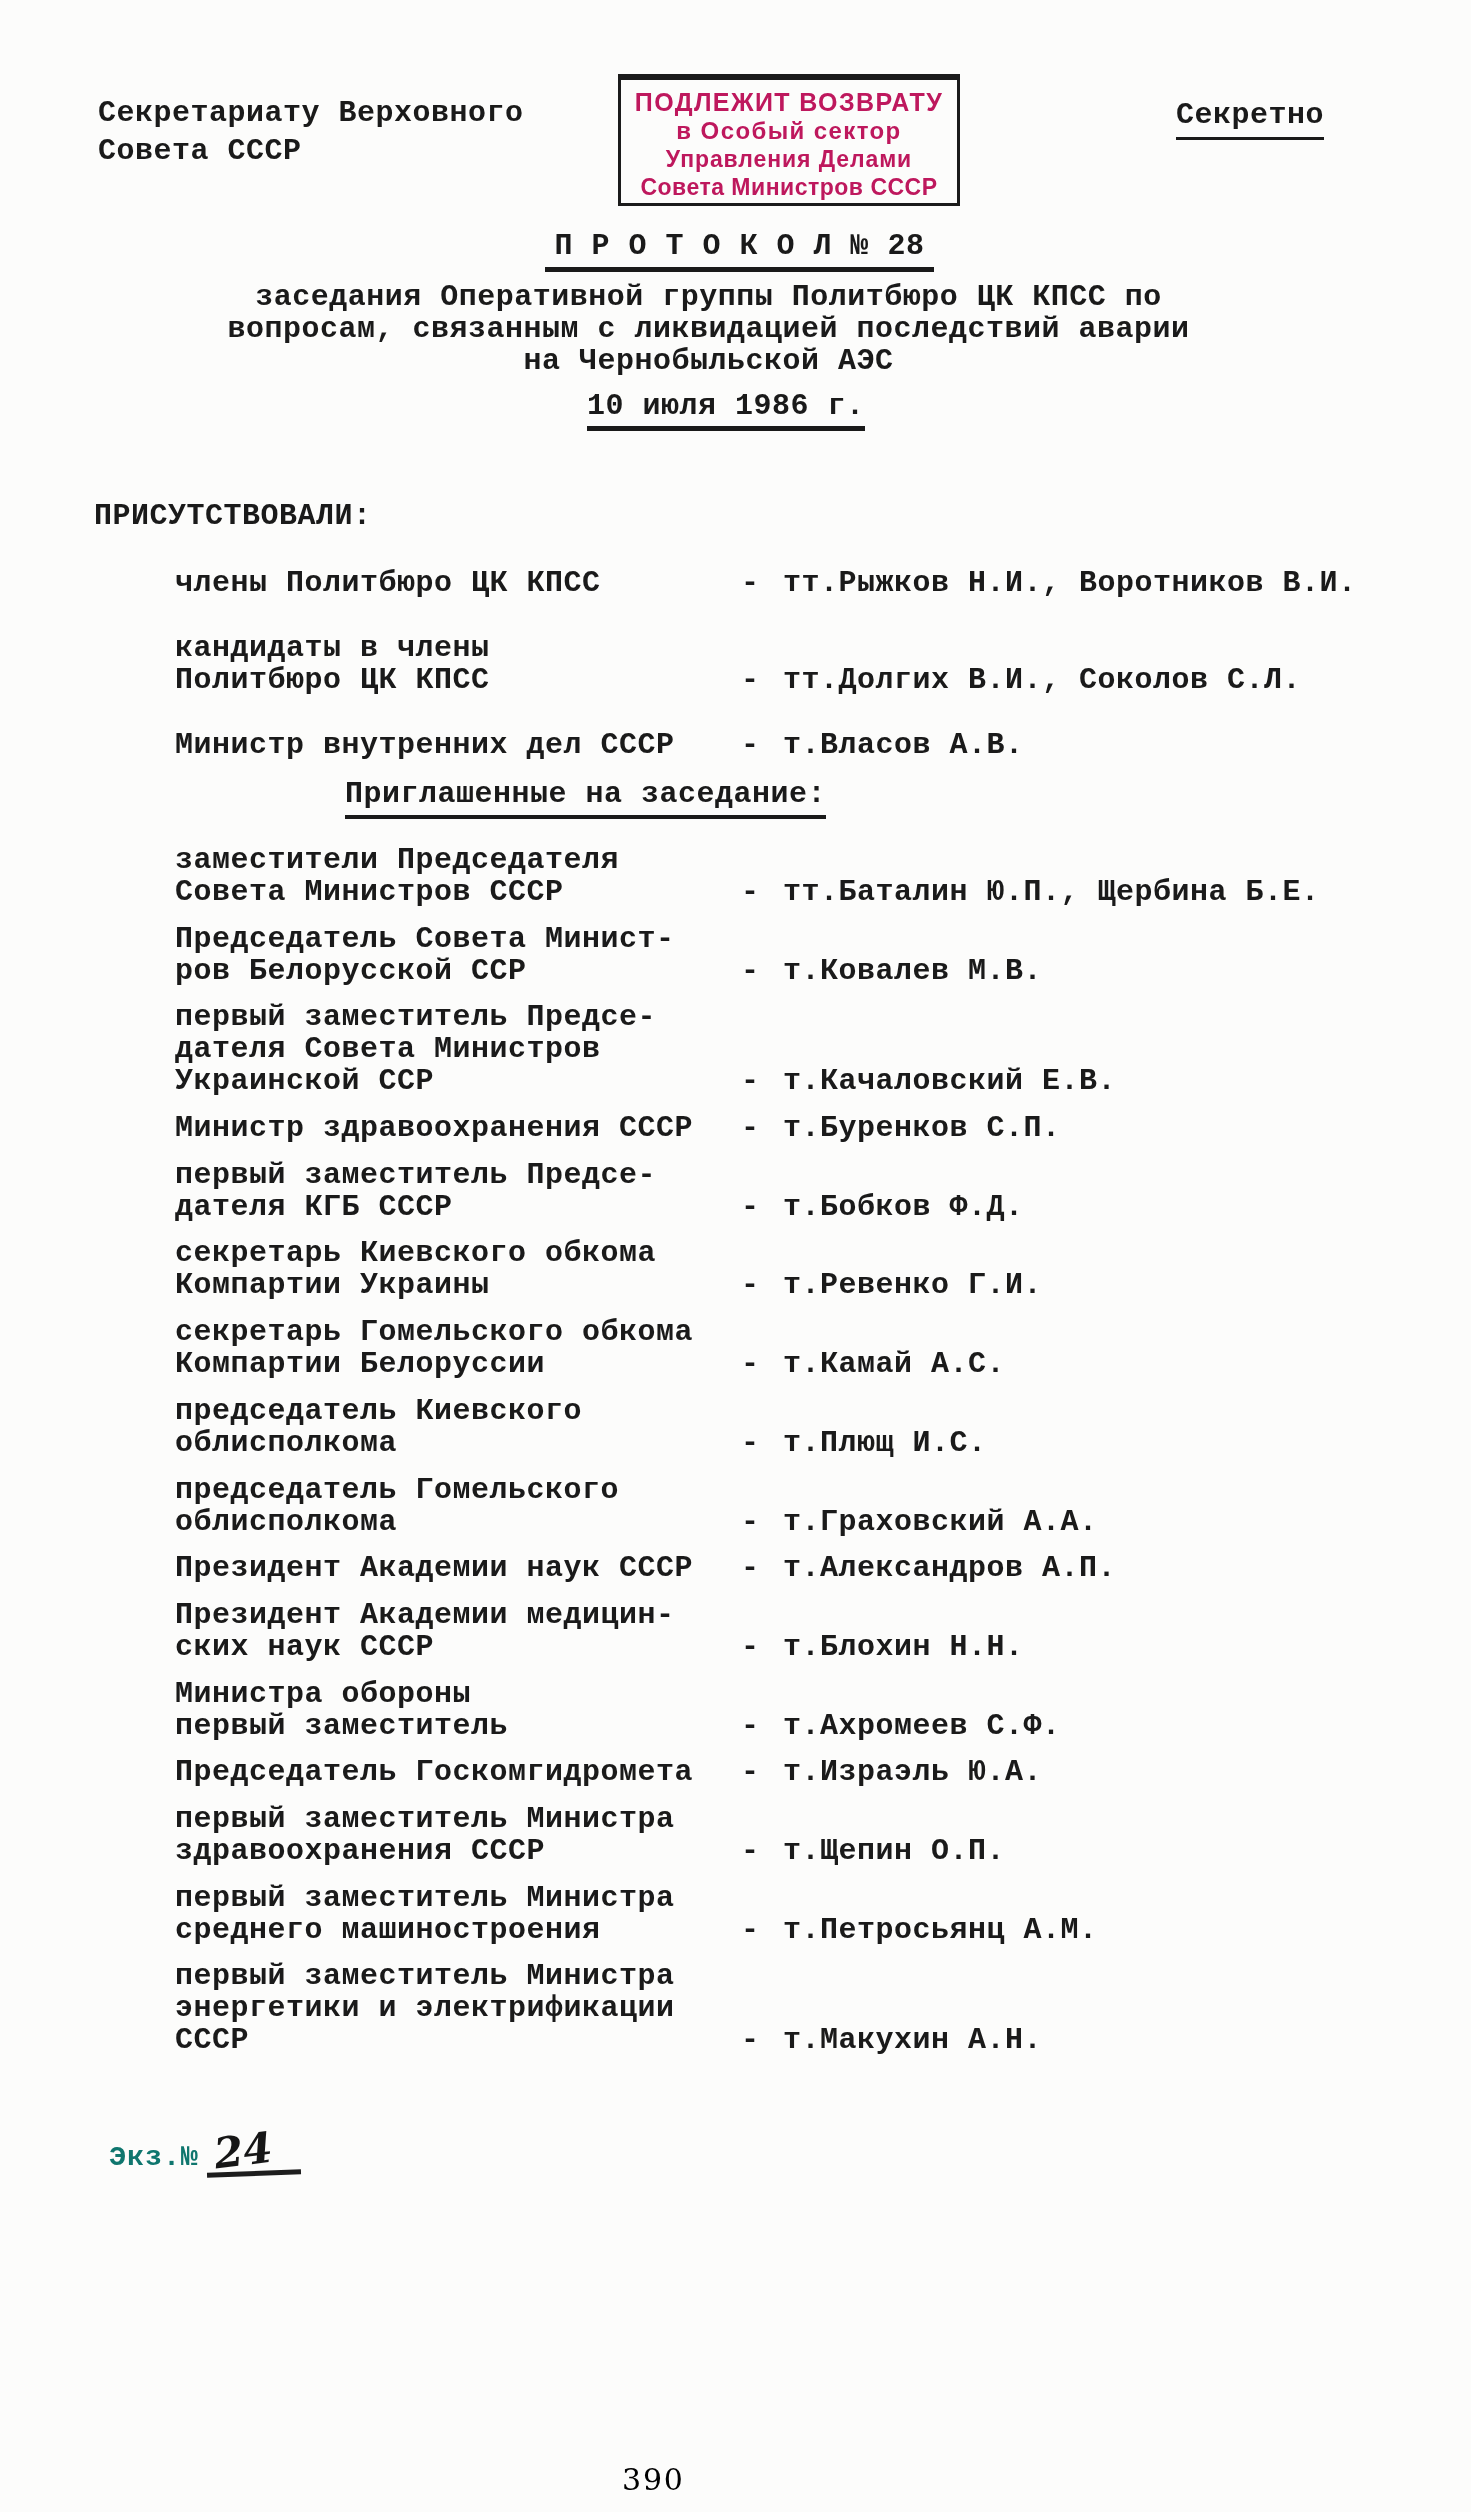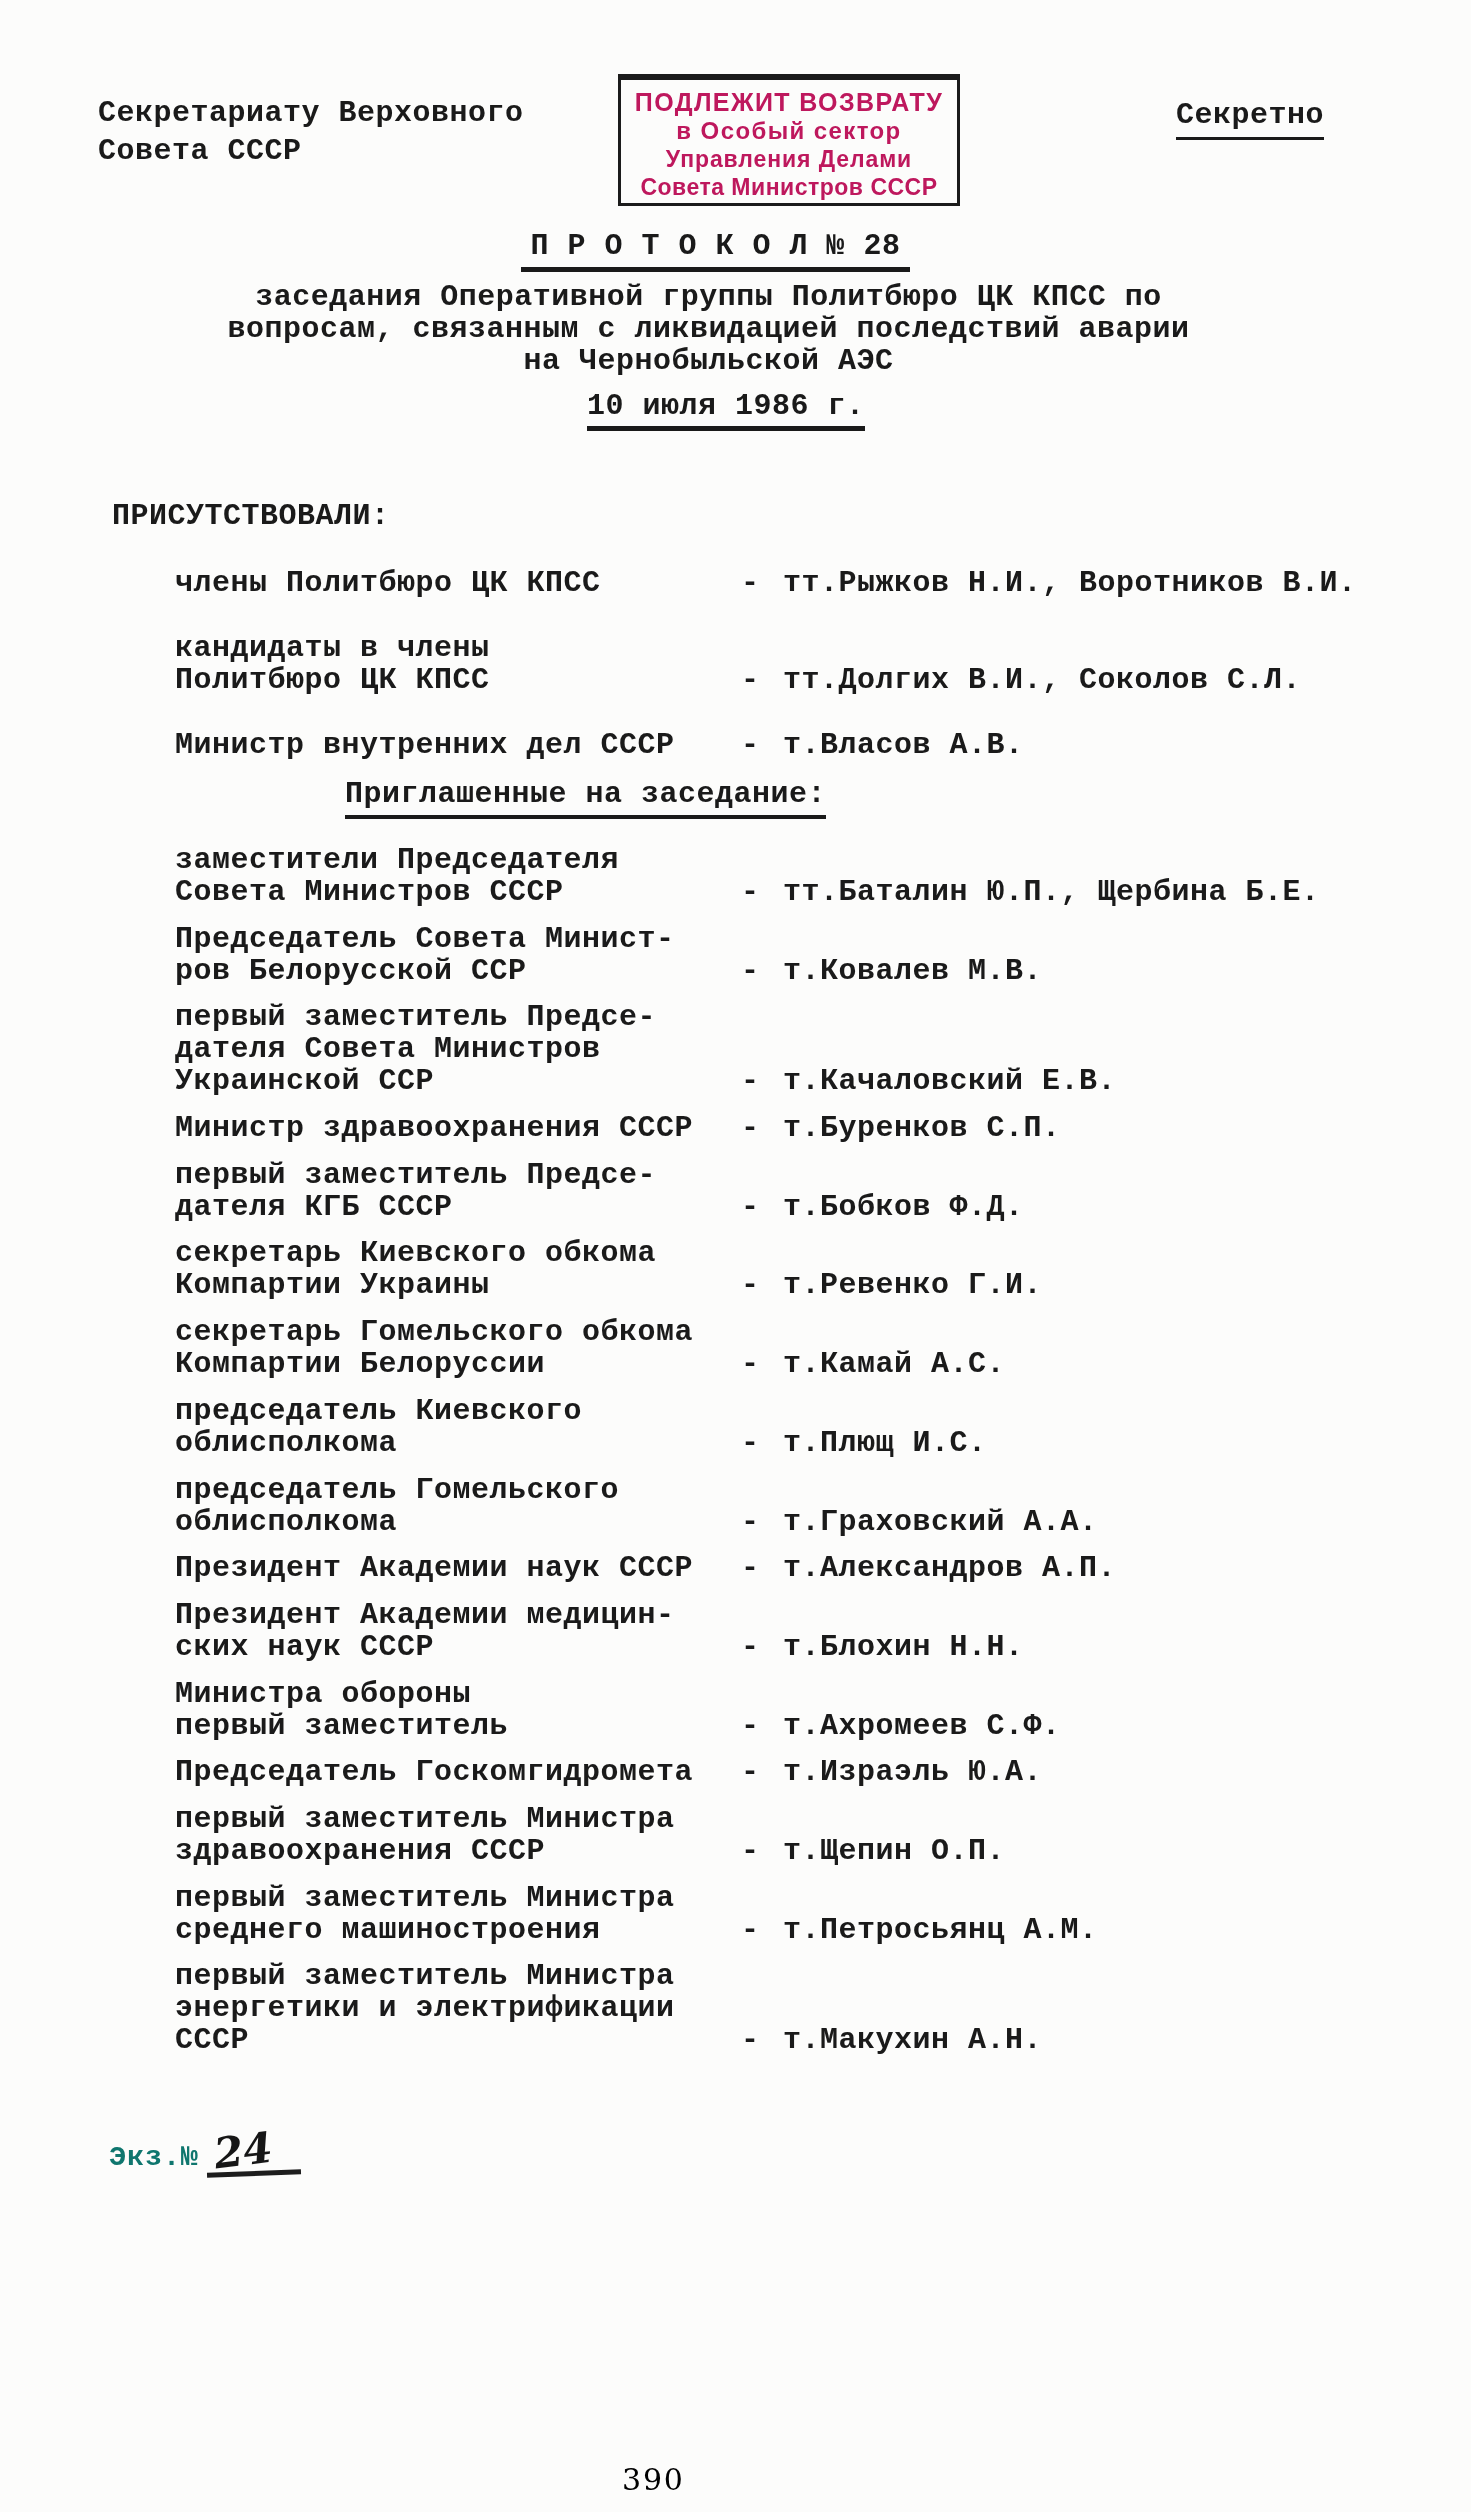--- a/index.html
+++ b/index.html
@@ -30,30 +30,30 @@
   .stamp .s1 { font-size:25px; line-height:28.5px; letter-spacing:1.4px; white-space:nowrap; }
   .stamp .s2 { font-size:24px; line-height:28.5px; letter-spacing:1.4px; white-space:nowrap; }
   .stamp .s3 { font-size:23px; line-height:28px; letter-spacing:0.9px; white-space:nowrap; }
   .stamp .s4 { font-size:23px; line-height:28px; letter-spacing:0.5px; white-space:nowrap; }
 
   .secret {
     position:absolute; left:1176px; top:99px;
     border-bottom:3.7px solid #1a1a1a; padding-bottom:6px;
   }
 
-  .title-wrap { position:absolute; top:230px; left:0; width:1431px; text-align:center; }
+  .title-wrap { position:absolute; top:230px; left:0; width:1431px; text-align:center;padding-left:24px; }
   .title { display:inline-block; border-bottom:5.5px solid #1a1a1a; padding:0 9.2px 4.6px; }
 
   .subtitle { position:absolute; top:281px; left:120px; width:1177px; text-align:center; }
   .subtitle div { font-size:30px; line-height:32px; letter-spacing:0.5px; white-space:nowrap; }
 
   .date-wrap { position:absolute; top:390px; left:587px; }
   .date { display:inline-block; border-bottom:5.5px solid #1a1a1a; padding-bottom:3.7px; }
 
-  .present-heading { position:absolute; top:500px; left:112px; }
+  .present-heading { position:absolute; top:500px; left:94px; }
 
   .rows { position:absolute; display:flex; flex-direction:column; }
   .rows.present-rows { top:567px; left:175px; }
   .rows.invited-rows { top:844px; left:175px; }
   .row { display:flex; align-items:flex-end; }
   .present-rows .row { margin-bottom:33px; }
   .invited-rows .row { margin-bottom:14.7px; }
   .role  { width:566px; }
   .role div { font-size:30px; line-height:32px; letter-spacing:0.5px; white-space:nowrap; }
   .dashcol { width:42px; font-size:30px; line-height:32px; }

